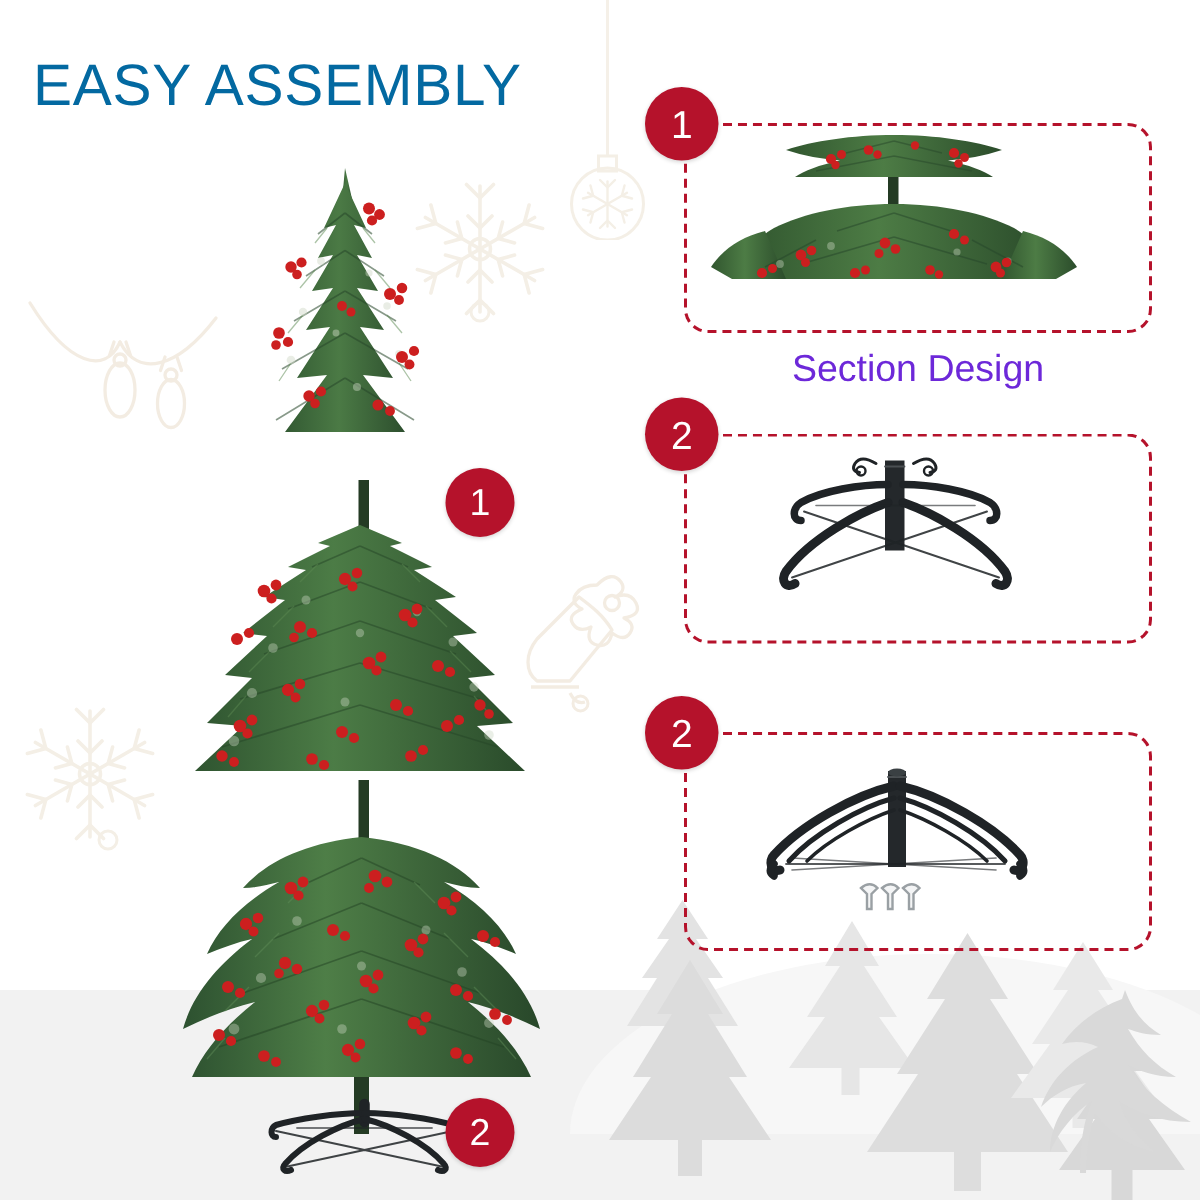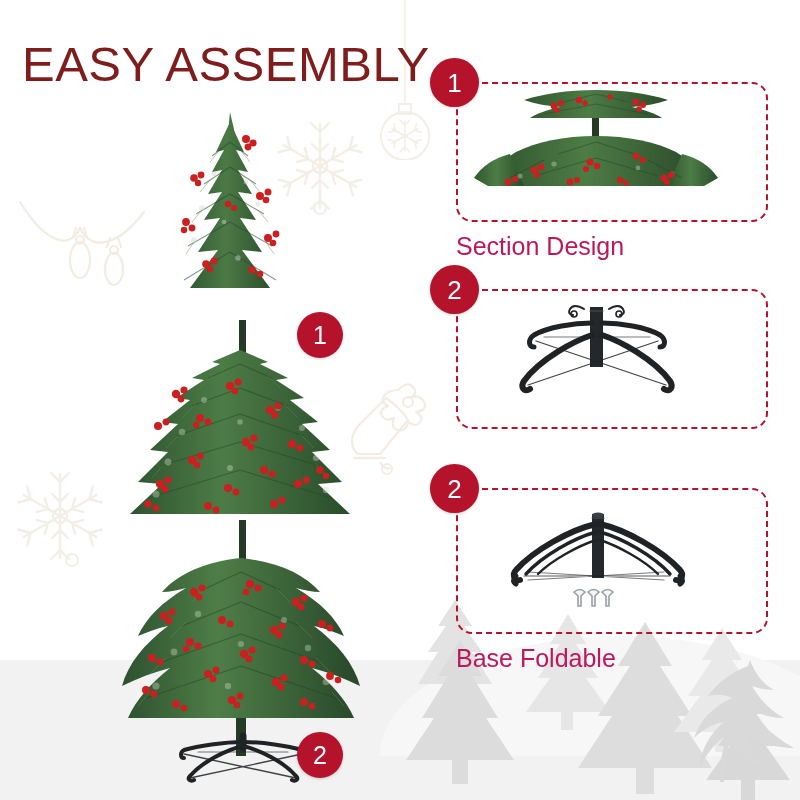--- a/index.html
+++ b/index.html
@@ -18,22 +18,22 @@
   .ground-hill{
     position:absolute;left:380px;top:636px;width:480px;height:120px;
     background:#f7f7f7;border-radius:50% 50% 0 0/100% 100% 0 0;
   }
   .wm{position:absolute;opacity:1;pointer-events:none;}
   .silhouette{position:absolute;pointer-events:none;}
 
   
   .title{
     position:absolute;left:22px;top:36px;
-    font-size:49px;letter-spacing:.5px;font-weight:400;
-    color:#7f1d1d;white-space:nowrap;text-align:right;
+    font-size:39px;letter-spacing:.5px;font-weight:400;
+    color:#0369a1;white-space:nowrap;text-align:right;
   }
 
   
   .tree-col{position:absolute;left:0;top:0;width:420px;height:800px;}
 
   
   .badge{
     position:absolute;border-radius:50%;
     background:#b5122b;color:#fff;
     display:flex;align-items:center;justify-content:center;
@@ -45,22 +45,22 @@
 
   
   .panel{position:absolute;}
   .panel-box{
     position:absolute;left:32px;top:0;right:0;
     border:2px dashed #b5122b;border-radius:16px;
     box-sizing:border-box;
   }
   .panel-badge{position:absolute;left:6px;top:-24px;z-index:3;}
   .panel-label{
-    position:absolute;left:32px;right:0;text-align:left;
-    color:#be185d;font-size:25px;font-weight:300;white-space:nowrap;
+    position:absolute;left:32px;right:0;text-align:center;
+    color:#6d28d9;font-size:25px;font-weight:300;white-space:nowrap;
   }
   .panel-art{position:absolute;left:0;top:0;width:100%;height:100%;}
 </style>
 </head>
 <body>
 
 <div id="stage">
 
   <div class="ground"></div>
   <div class="ground-hill"></div>
@@ -586,16 +586,15 @@
         <path d="M92 88 q-5 5 0 8" stroke-width="5"></path>
         <path d="M256 88 q5 5 0 8" stroke-width="5"></path>
       </g>
 
       <g fill="none" stroke="#9aa0a4" stroke-width="1.6">
         <path d="M150 104 q6 -5 11 0 l-4 4 v10 h-3 v-10 Z" fill="#f4f5f6"></path>
         <path d="M164 104 q6 -5 11 0 l-4 4 v10 h-3 v-10 Z" fill="#f4f5f6"></path>
         <path d="M178 104 q6 -5 11 0 l-4 4 v10 h-3 v-10 Z" fill="#f4f5f6"></path>
       </g>
     </svg>
-    <div class="panel-label" style="top:156px;">Base Foldable</div>
   </div>
 
 </div>
 
 </body></html>

